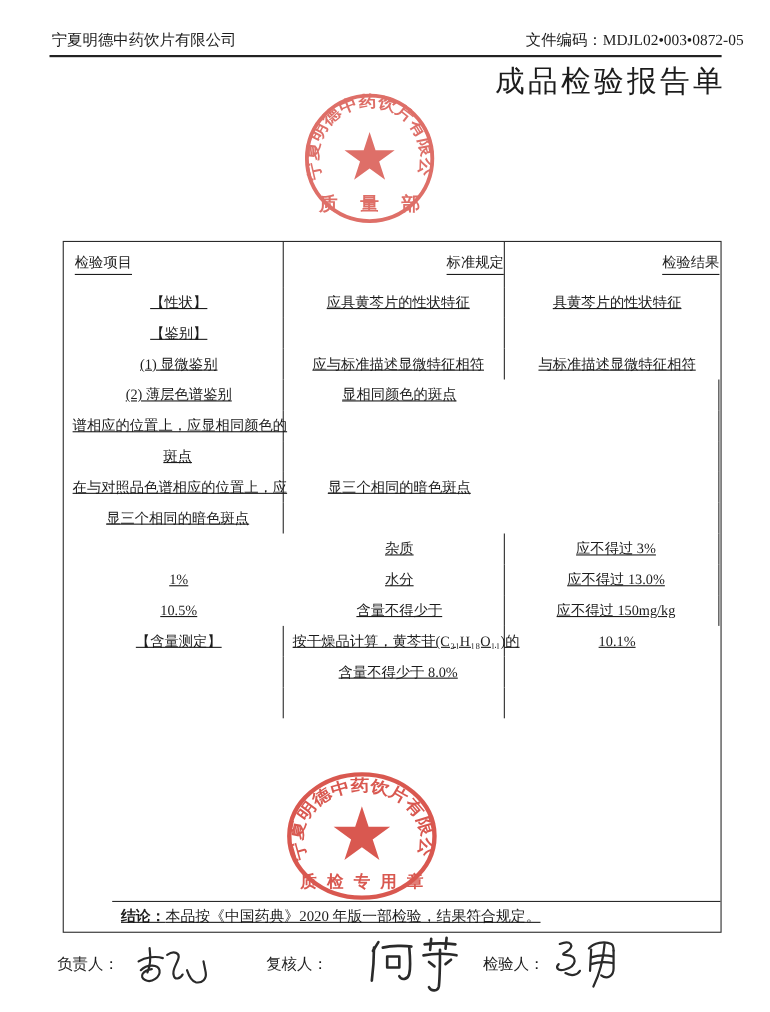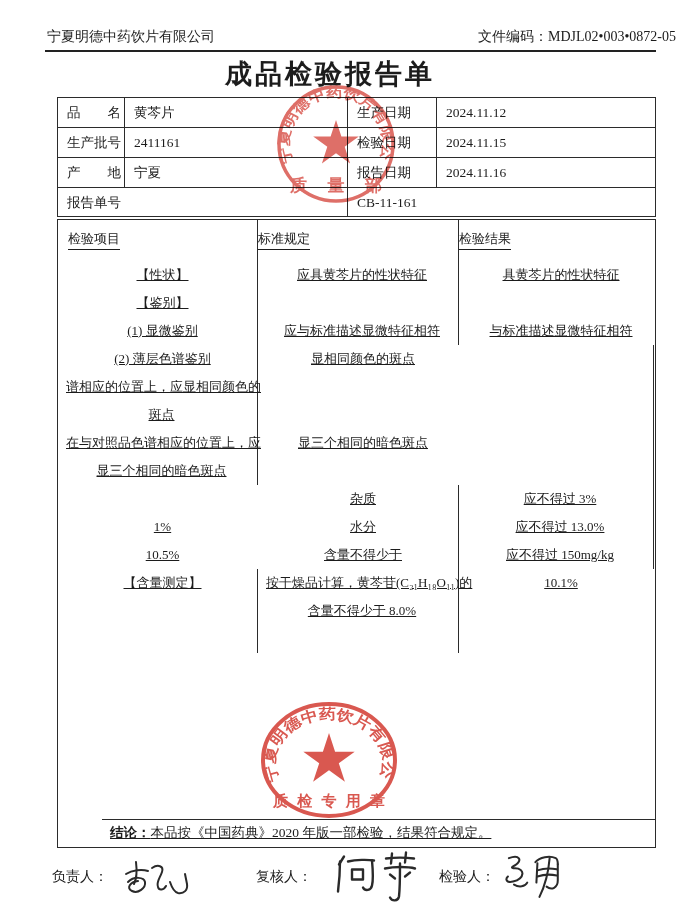--- a/index.html
+++ b/index.html
@@ -8,22 +8,22 @@
     background:#ffffff;overflow:hidden;
     font-family:"Liberation Serif","DejaVu Serif",serif;
     color:#1c1c1c;
     padding-left:20px;
   }
   
   .hdr-company{position:absolute;left:47px;top:28px;font-size:14px;}
   .hdr-doccode{position:absolute;right:44px;top:28px;font-size:14px;}
   .hdr-rule{position:absolute;left:45px;top:50px;width:611px;height:2px;background:#222;}
   .doc-title{
-    position:absolute;left:0;top:56px;width:660px;text-align:center;
-    font-size:27px;font-weight:bold;letter-spacing:3px;
+    position:absolute;left:0;top:56px;width:660px;text-align:right;
+    font-size:27px;font-weight:normal;letter-spacing:3px;
   }
   
   .info-table{
     position:absolute;left:57px;top:97px;width:599px;height:120px;
     border:1.5px solid #2b2b2b;box-sizing:border-box;
     display:grid;grid-template-columns:67px 223px 89px 1fr;
     grid-template-rows:30px 30px 30px 1fr;
     font-size:13.5px;
   }
   .info-table>div{box-sizing:border-box;line-height:29px;padding-left:9px;white-space:nowrap;overflow:hidden;}
@@ -32,21 +32,21 @@
   .span2a{grid-column:1/3;}
   .span2b{grid-column:3/5;}
   
   .result-table{
     position:absolute;left:57px;top:219px;width:599px;height:629px;
     border:1.5px solid #2b2b2b;box-sizing:border-box;font-size:13px;text-decoration:underline;
   }
   .rt-header{display:grid;grid-template-columns:200px 201px 195px;height:41px;}
   .rt-header>div{box-sizing:border-box;line-height:38px;}
   .rt-h1{padding-left:10px;}
-  .rt-h2,.rt-h3{text-align:left;}
+  .rt-h2,.rt-h3{text-align:right;}
   .uline{display:inline-block;line-height:normal;border-bottom:1px solid #1c1c1c;padding-bottom:1px;}
   .rt-body{display:grid;grid-template-columns:200px 201px 195px;grid-template-rows:repeat(14,28px) 1fr;height:558px;text-align:center;}
   .rt-body>div{box-sizing:border-box;line-height:28px;white-space:nowrap;overflow:visible;}
   .rc1{padding-left:10px;}
   .rc2{padding-left:8px;}
   .rc3{padding-left:9px;}
   .rt-conclusion{
     box-sizing:border-box;height:27px;border-top:1px solid #2b2b2b;
     line-height:25px;padding-left:8px;font-size:13.5px;white-space:nowrap;margin-left:44px;
   }
@@ -64,39 +64,20 @@
 </head>
 <body>
 
 <div class="page">
 
   <div class="hdr-company">宁夏明德中药饮片有限公司</div>
   <div class="hdr-doccode">文件编码：MDJL02•003•0872-05</div>
   <div class="hdr-rule"></div>
   <div class="doc-title">成品检验报告单</div>
 
-  <div class="info-table">
-    <div class="br bb">品　　名</div>
-    <div class="br bb">黄芩片</div>
-    <div class="br bb">生产日期</div>
-    <div class="bb">2024.11.12</div>
-
-    <div class="br bb">生产批号</div>
-    <div class="br bb">2411161</div>
-    <div class="br bb">检验日期</div>
-    <div class="bb">2024.11.15</div>
-
-    <div class="br bb">产　　地</div>
-    <div class="br bb">宁夏</div>
-    <div class="br bb">报告日期</div>
-    <div class="bb">2024.11.16</div>
-
-    <div class="span2a br">报告单号</div>
-    <div class="span2b">CB-11-161</div>
-  </div>
 
   <div class="result-table">
     <div class="rt-header">
       <div class="rt-h1 br"><span class="uline">检验项目</span></div>
       <div class="rt-h2 br"><span class="uline">标准规定</span></div>
       <div class="rt-h3"><span class="uline">检验结果</span></div>
     </div>
     <div class="rt-body">
       <div class="rc1 br">【性状】</div>
       <div class="rc2 br">应具黄芩片的性状特征</div>
@@ -174,21 +155,21 @@
     <ellipse cx="0" cy="0" rx="66" ry="56" fill="none" stroke="#d5463d" stroke-width="4"></ellipse>
     <path id="arcBottom" d="M -48 23 A 54 44 0 1 1 48 23" fill="none"></path>
     <text fill="#d5463d" font-size="14.5" font-weight="bold">
       <textPath href="#arcBottom" startOffset="3" textLength="204" lengthAdjust="spacingAndGlyphs">宁夏明德中药饮片有限公司</textPath>
     </text>
     <path fill="#d5463d" d="M0,-27 L6.1,-8.3 L25.7,-8.3 L9.8,3.2 L15.9,21.8 L0,10.3 L-15.9,21.8 L-9.8,3.2 L-25.7,-8.3 L-6.1,-8.3 Z"></path>
     <text x="0" y="46" text-anchor="middle" fill="#d5463d" font-size="15" font-weight="bold" textLength="112" lengthAdjust="spacing">质检专用章</text>
   </svg>
 
   <div class="sig-label" style="left:52px">负责人：</div>
-  <div class="sig-label" style="left:256px">复核人：</div>
+  <div class="sig-label" style="left:242px">复核人：</div>
   <div class="sig-label" style="left:439px">检验人：</div>
 
   <svg class="sig" style="left:112px;top:854px" width="90" height="50" viewBox="0 0 90 50">
     <path d="M14,20 C20,16 30,15 36,17"></path>
     <path d="M24,8 C25,16 25,24 22,30"></path>
     <path d="M16,28 C22,22 32,23 33,28 C34,34 26,40 20,37 C14,34 18,28 26,27"></path>
     <path d="M40,14 C46,10 52,12 50,18 C48,24 44,28 46,33 C47,37 52,36 54,32"></path>
     <path d="M58,28 C60,34 62,38 66,39 C72,40 76,36 75,30 L73,20"></path>
   </svg>
 

